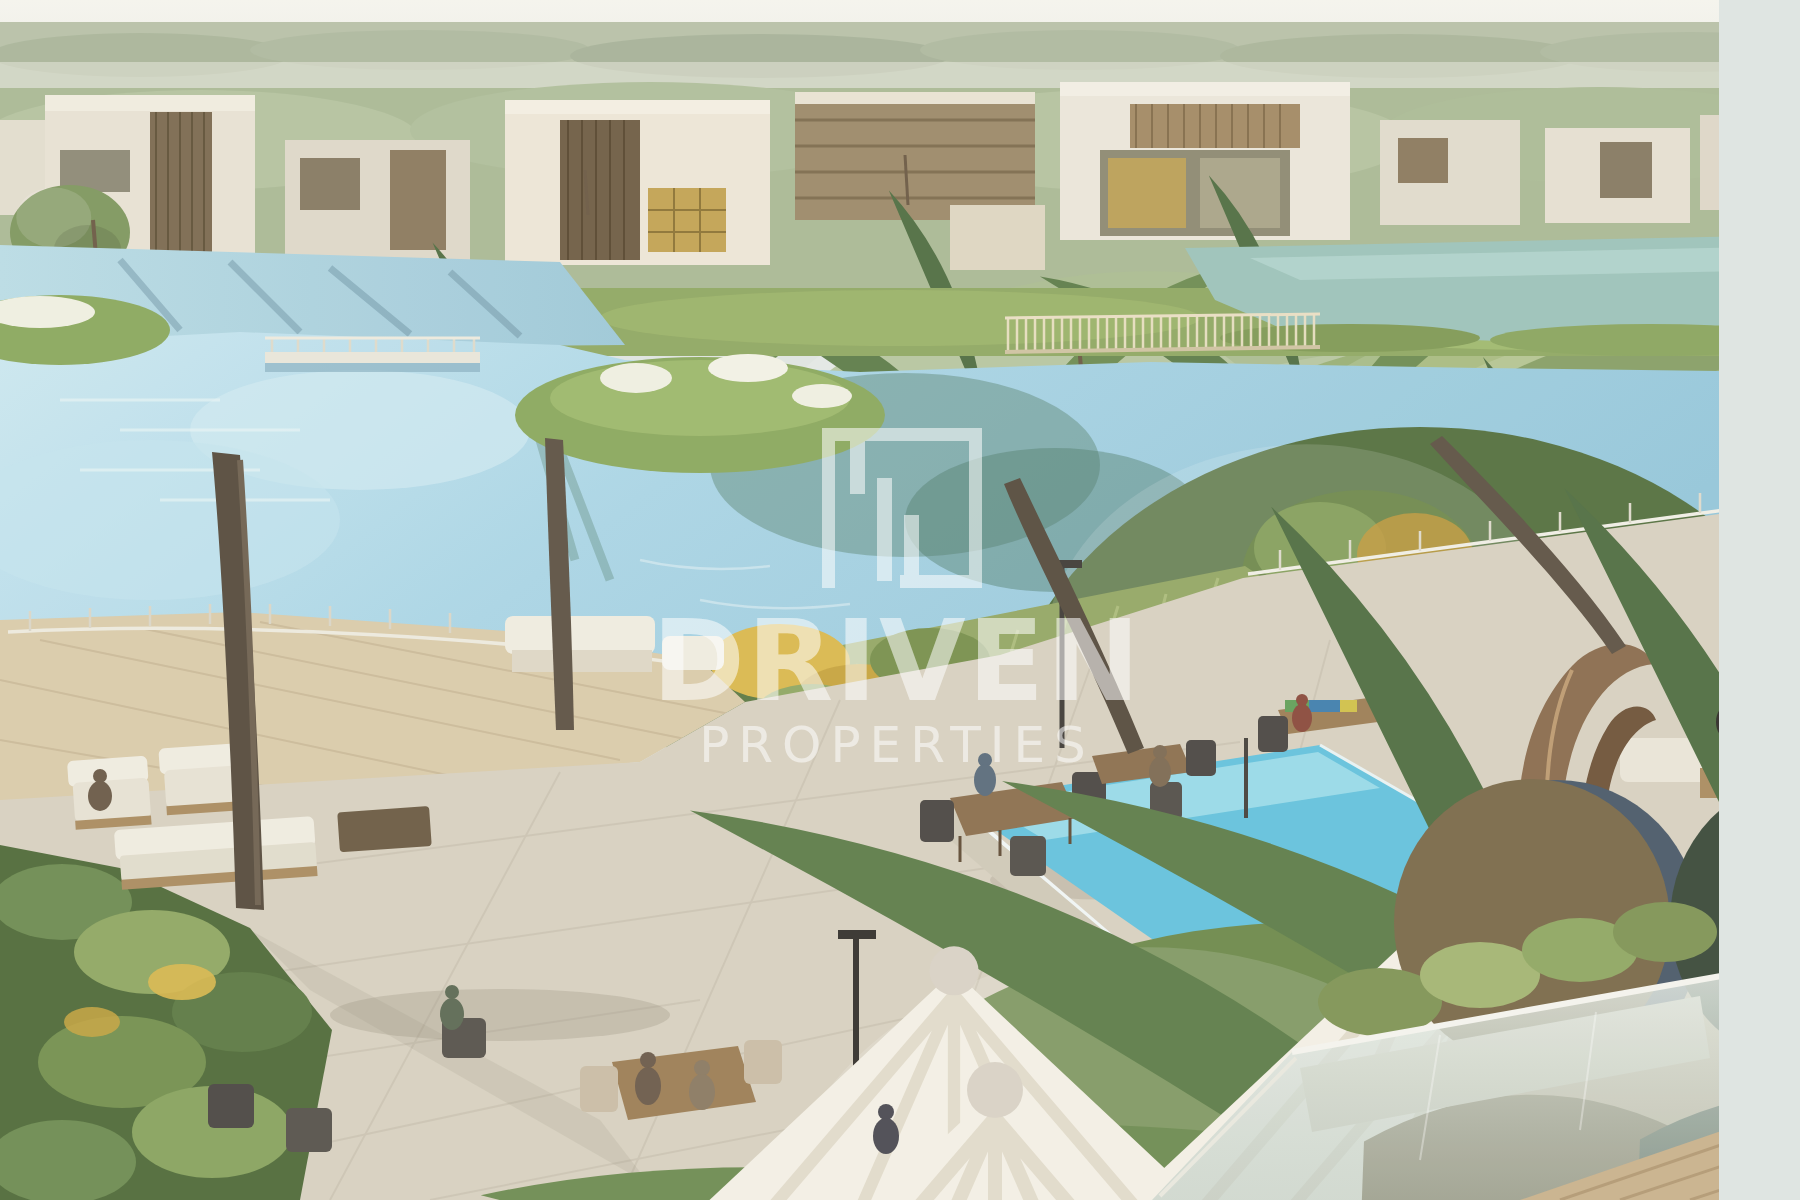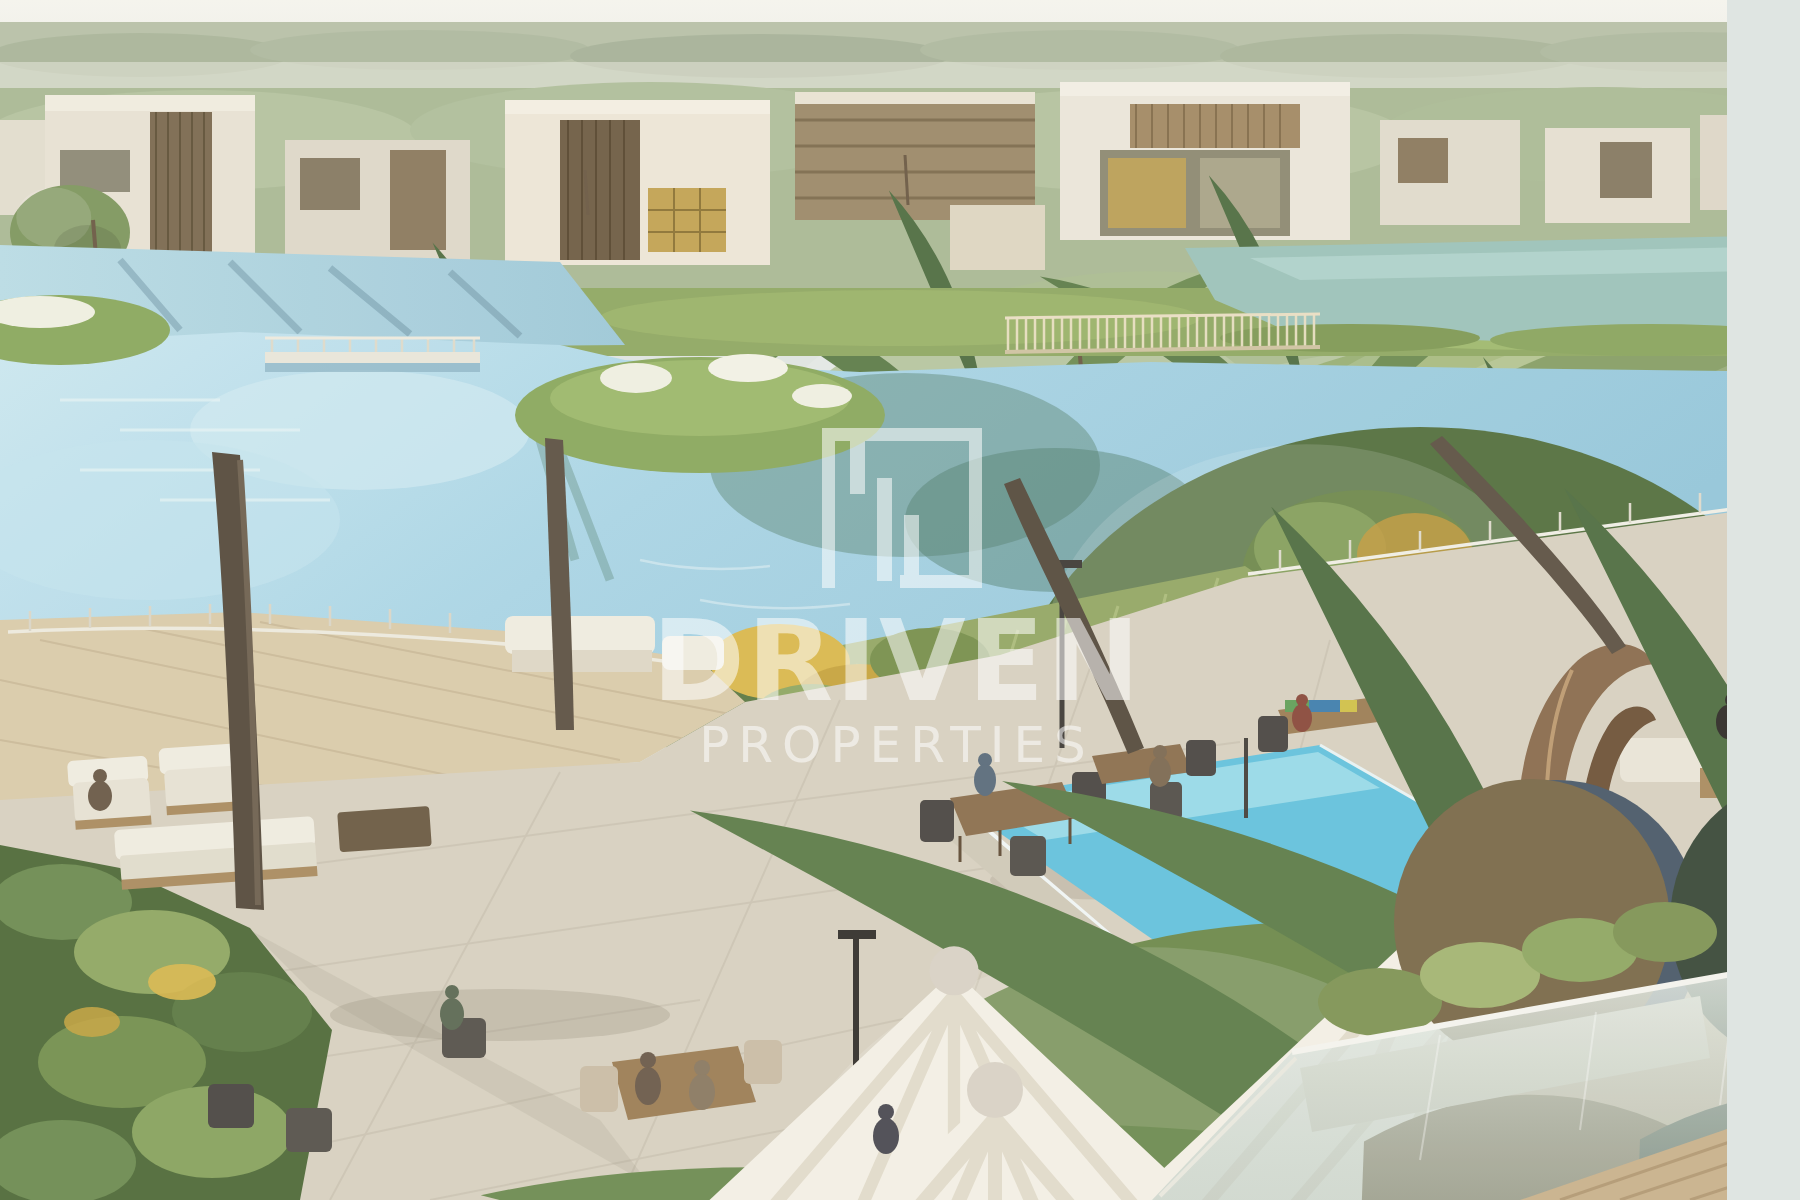--- a/index.html
+++ b/index.html
@@ -1,17 +1,17 @@
 <!DOCTYPE html>
 <html><head>
 <meta charset="utf-8">
 <style>
   html,body{margin:0;padding:0;background:#dfe5e2;}
   .stage{position:relative;width:1719px;height:1200px;overflow:hidden;
-         font-family:"DejaVu Sans","Liberation Sans",sans-serif;padding-left:8px;}
+         font-family:"DejaVu Sans","Liberation Sans",sans-serif;}
   .stage svg{position:absolute;left:0;top:0;display:block;}
   text{font-family:"DejaVu Sans","Liberation Sans",sans-serif;}
   .brand-word{font-weight:bold;}
 </style>
 </head>
 <body>
 
 <div class="stage">
 <svg width="1800" height="1200" viewBox="0 0 1800 1200">
 <defs>

